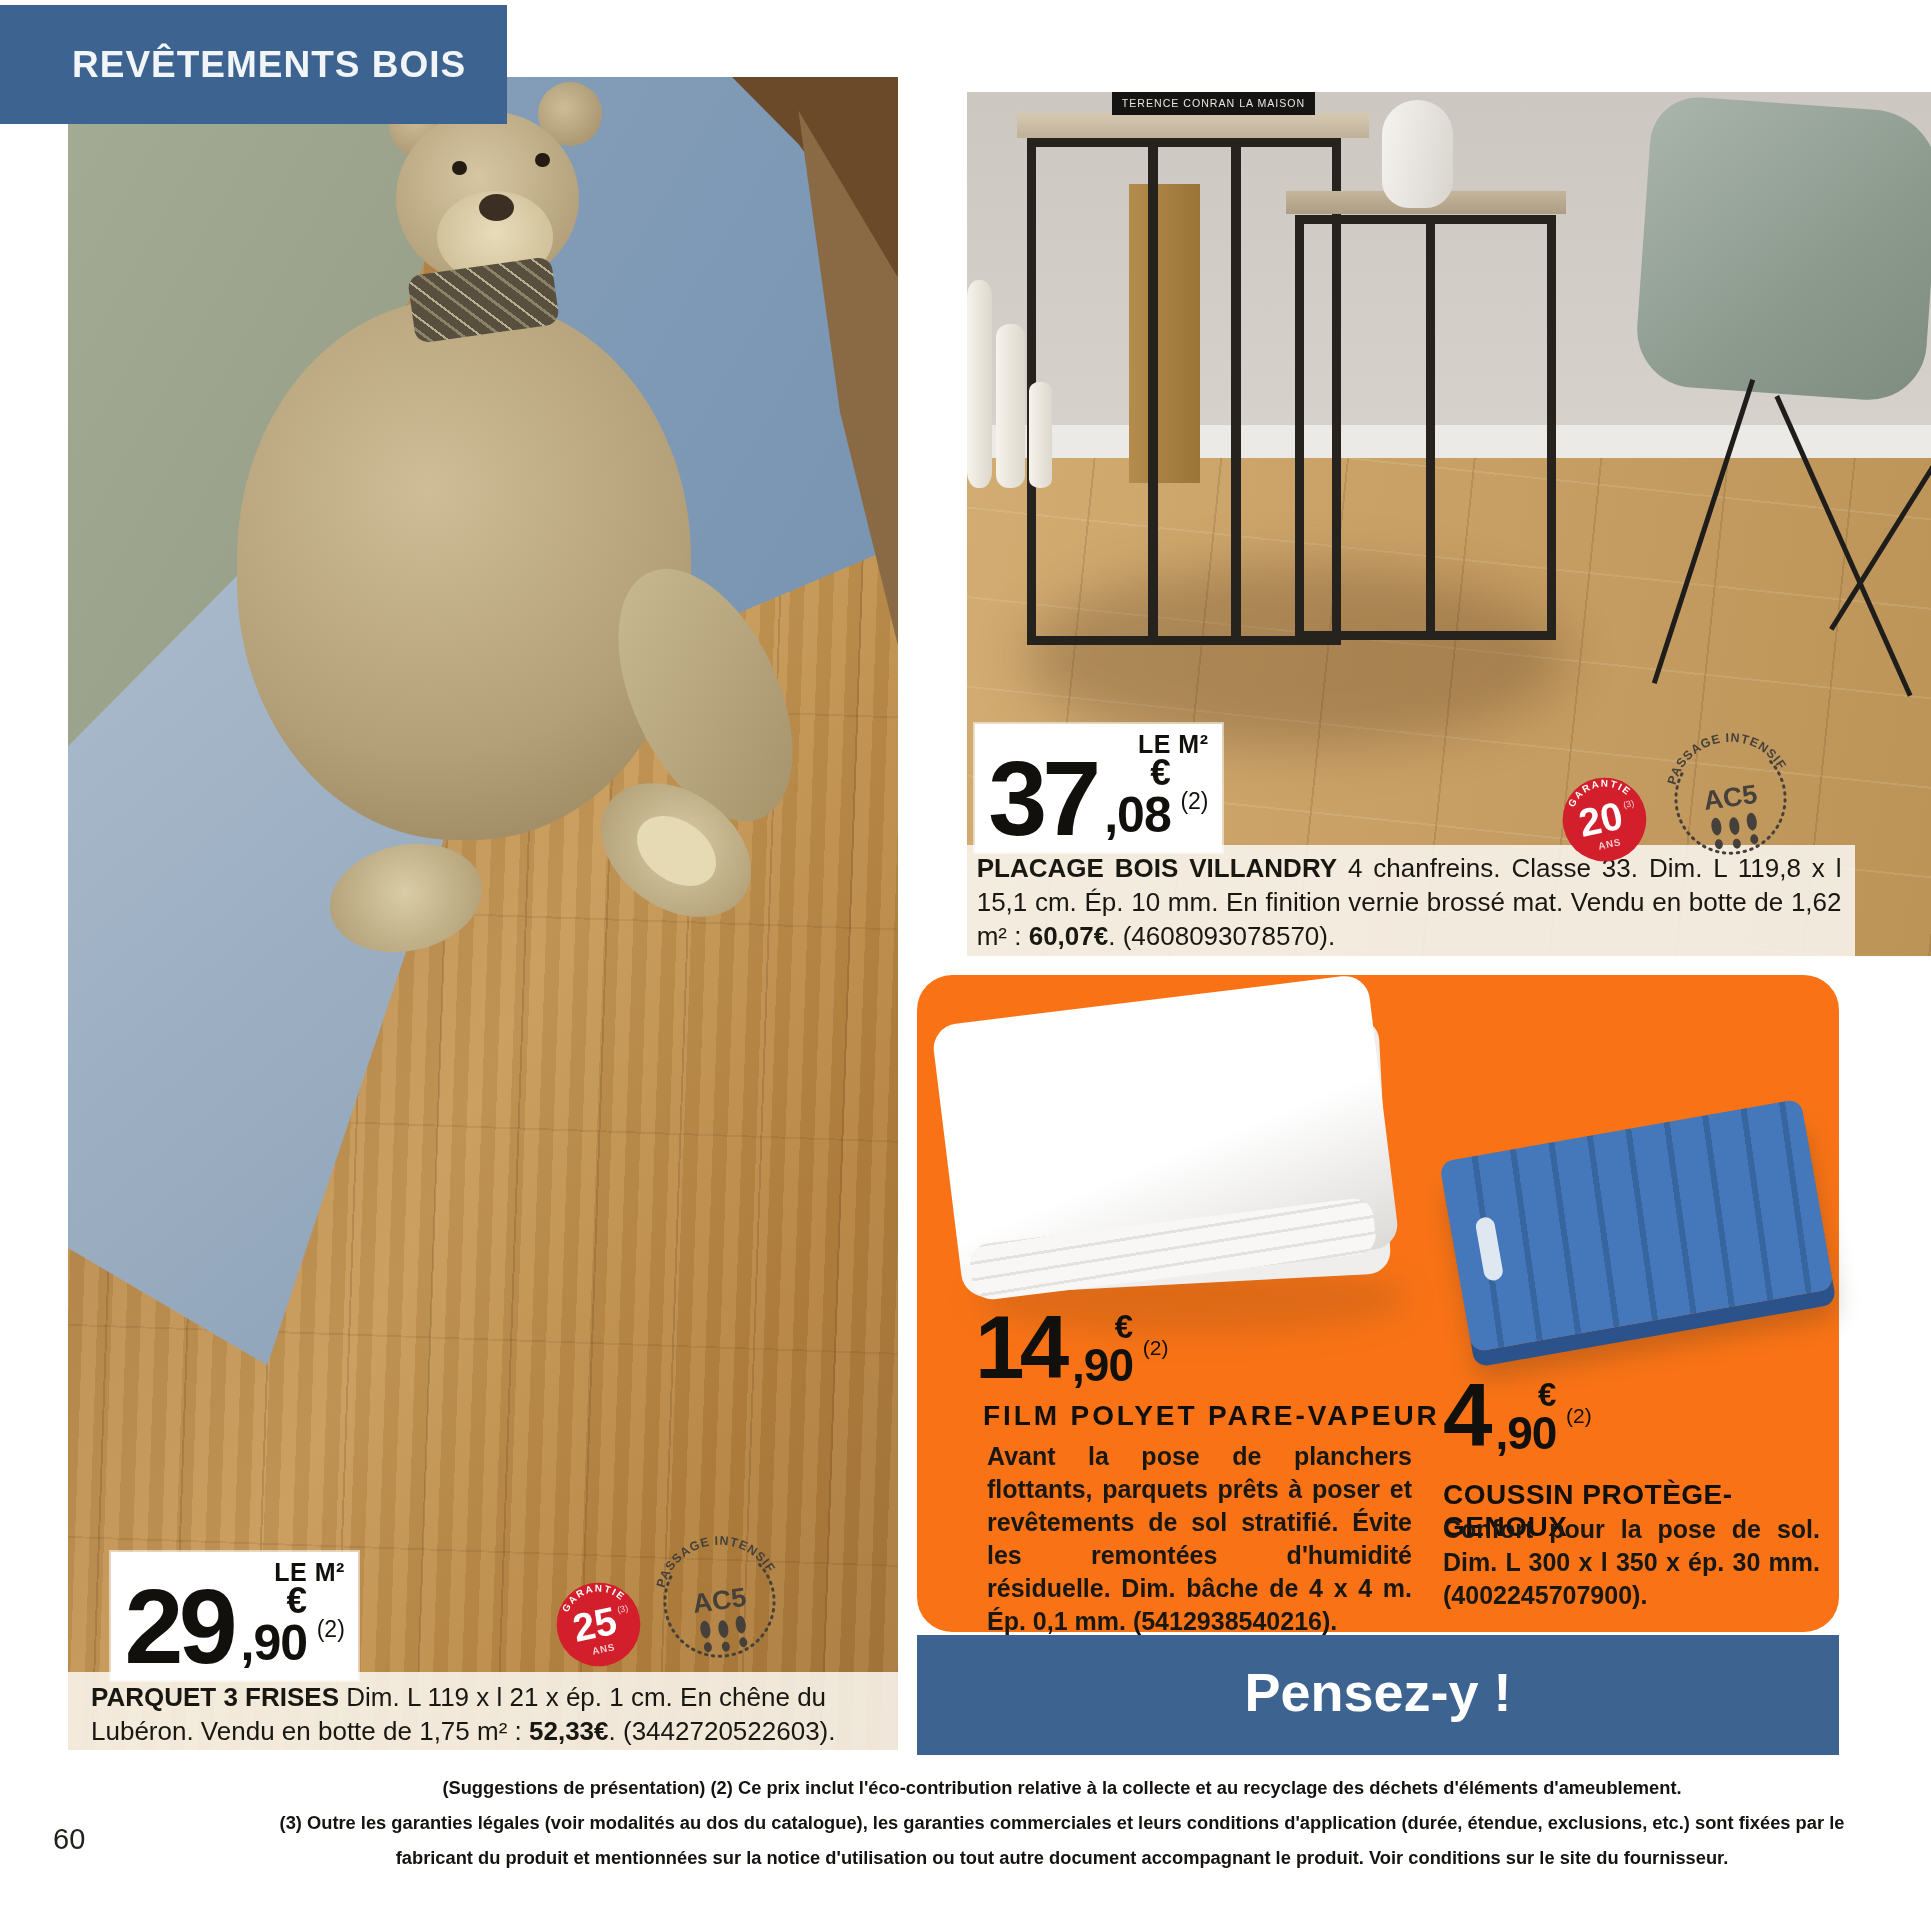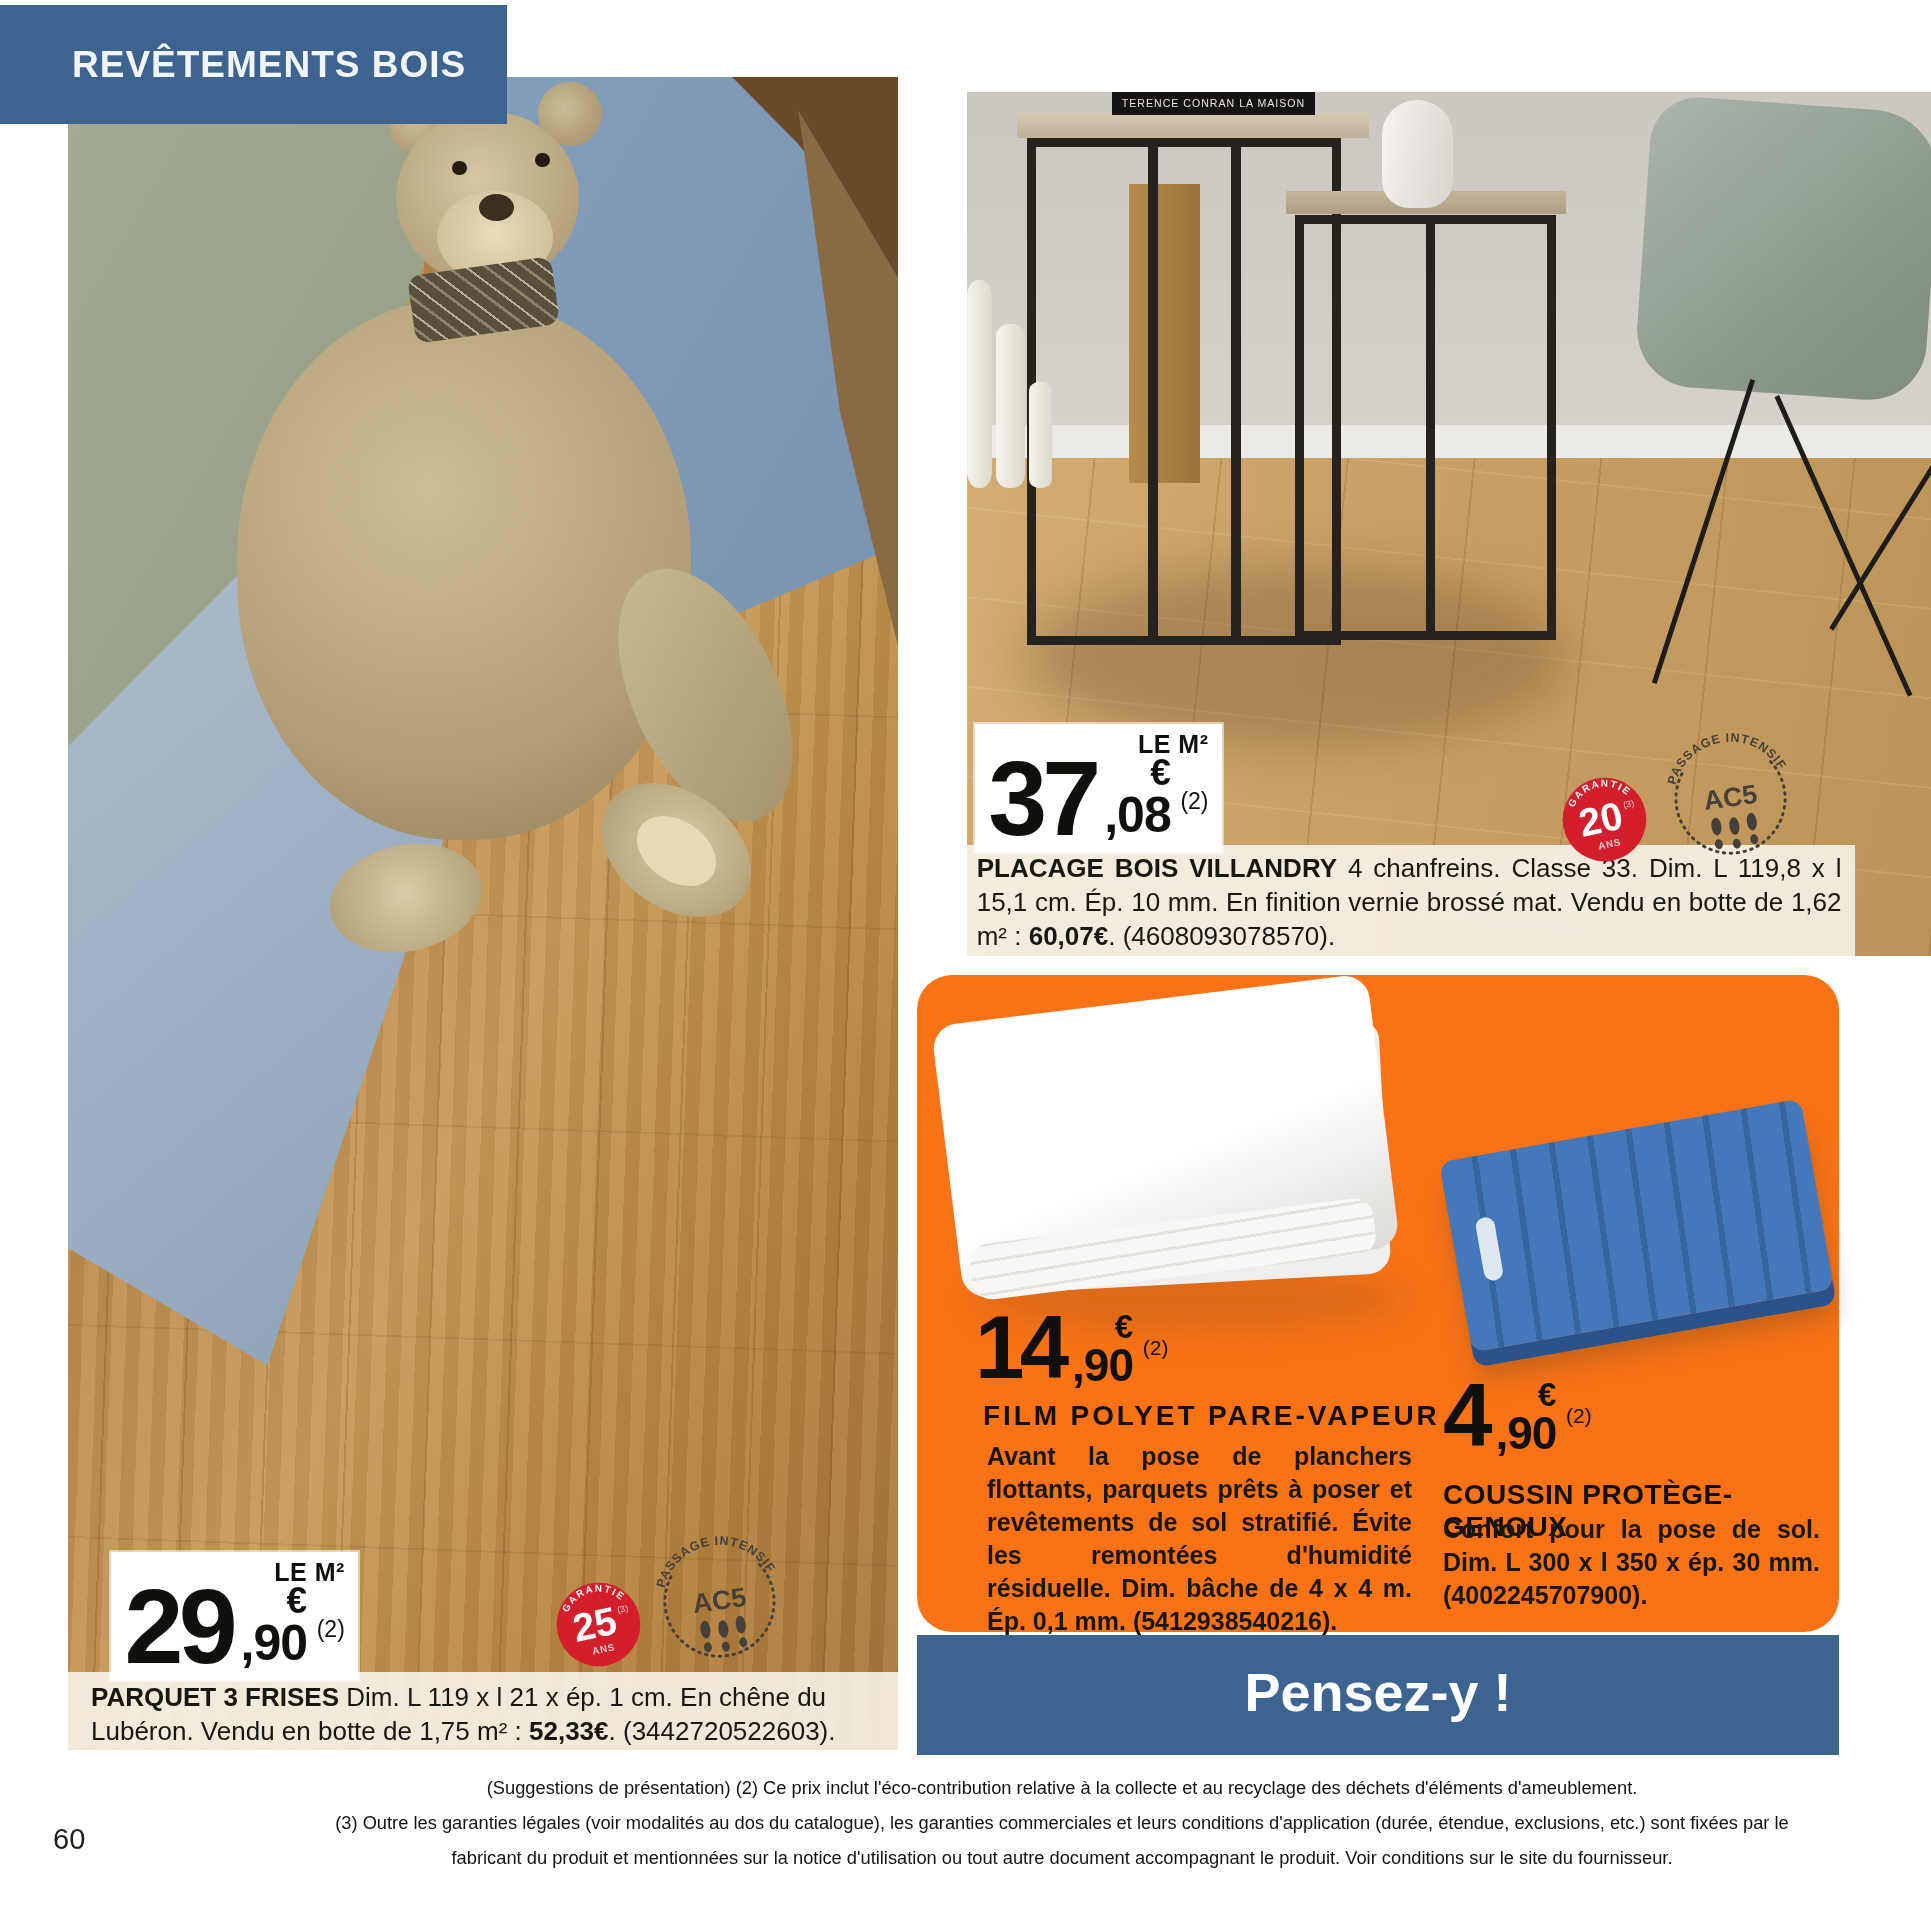--- a/index.html
+++ b/index.html
@@ -118,21 +118,21 @@
   .pad-handle{position:absolute;left:25px;top:62px;width:19.3px;height:64px;border-radius:9.7px;background:#dfe7f0;}
   .acc-name{position:absolute;font-size:28px;font-weight:700;color:#12100c;margin:0;z-index:3;}
   .acc-desc{position:absolute;font-size:25px;line-height:33px;color:#191712;text-align:justify;margin:0;z-index:3;font-weight:bold;}
 
   
   .pensez{position:absolute;left:917px;top:1635px;width:922px;height:120px;background:#3d6390;z-index:2;}
   .pensez span{display:block;text-align:center;line-height:114px;font-size:54px;font-weight:700;color:#ffffff;}
 
   
   .footnotes{position:absolute;left:251px;top:1770px;width:1622px;text-align:center;
-     font-size:18.3px;line-height:35px;color:#15130f;z-index:2;}
+     font-size:18.3px;line-height:35px;color:#15130f;z-index:2;font-weight:bold;}
   .footnotes p{margin:0;}
   .pagenum{position:absolute;left:53px;top:1823px;font-size:29px;color:#23201a;z-index:2;}
 </style>
 </head>
 <body>
 
 <div class="page">
 
   <div class="header-banner">
     <span>REVÊTEMENTS BOIS</span>

